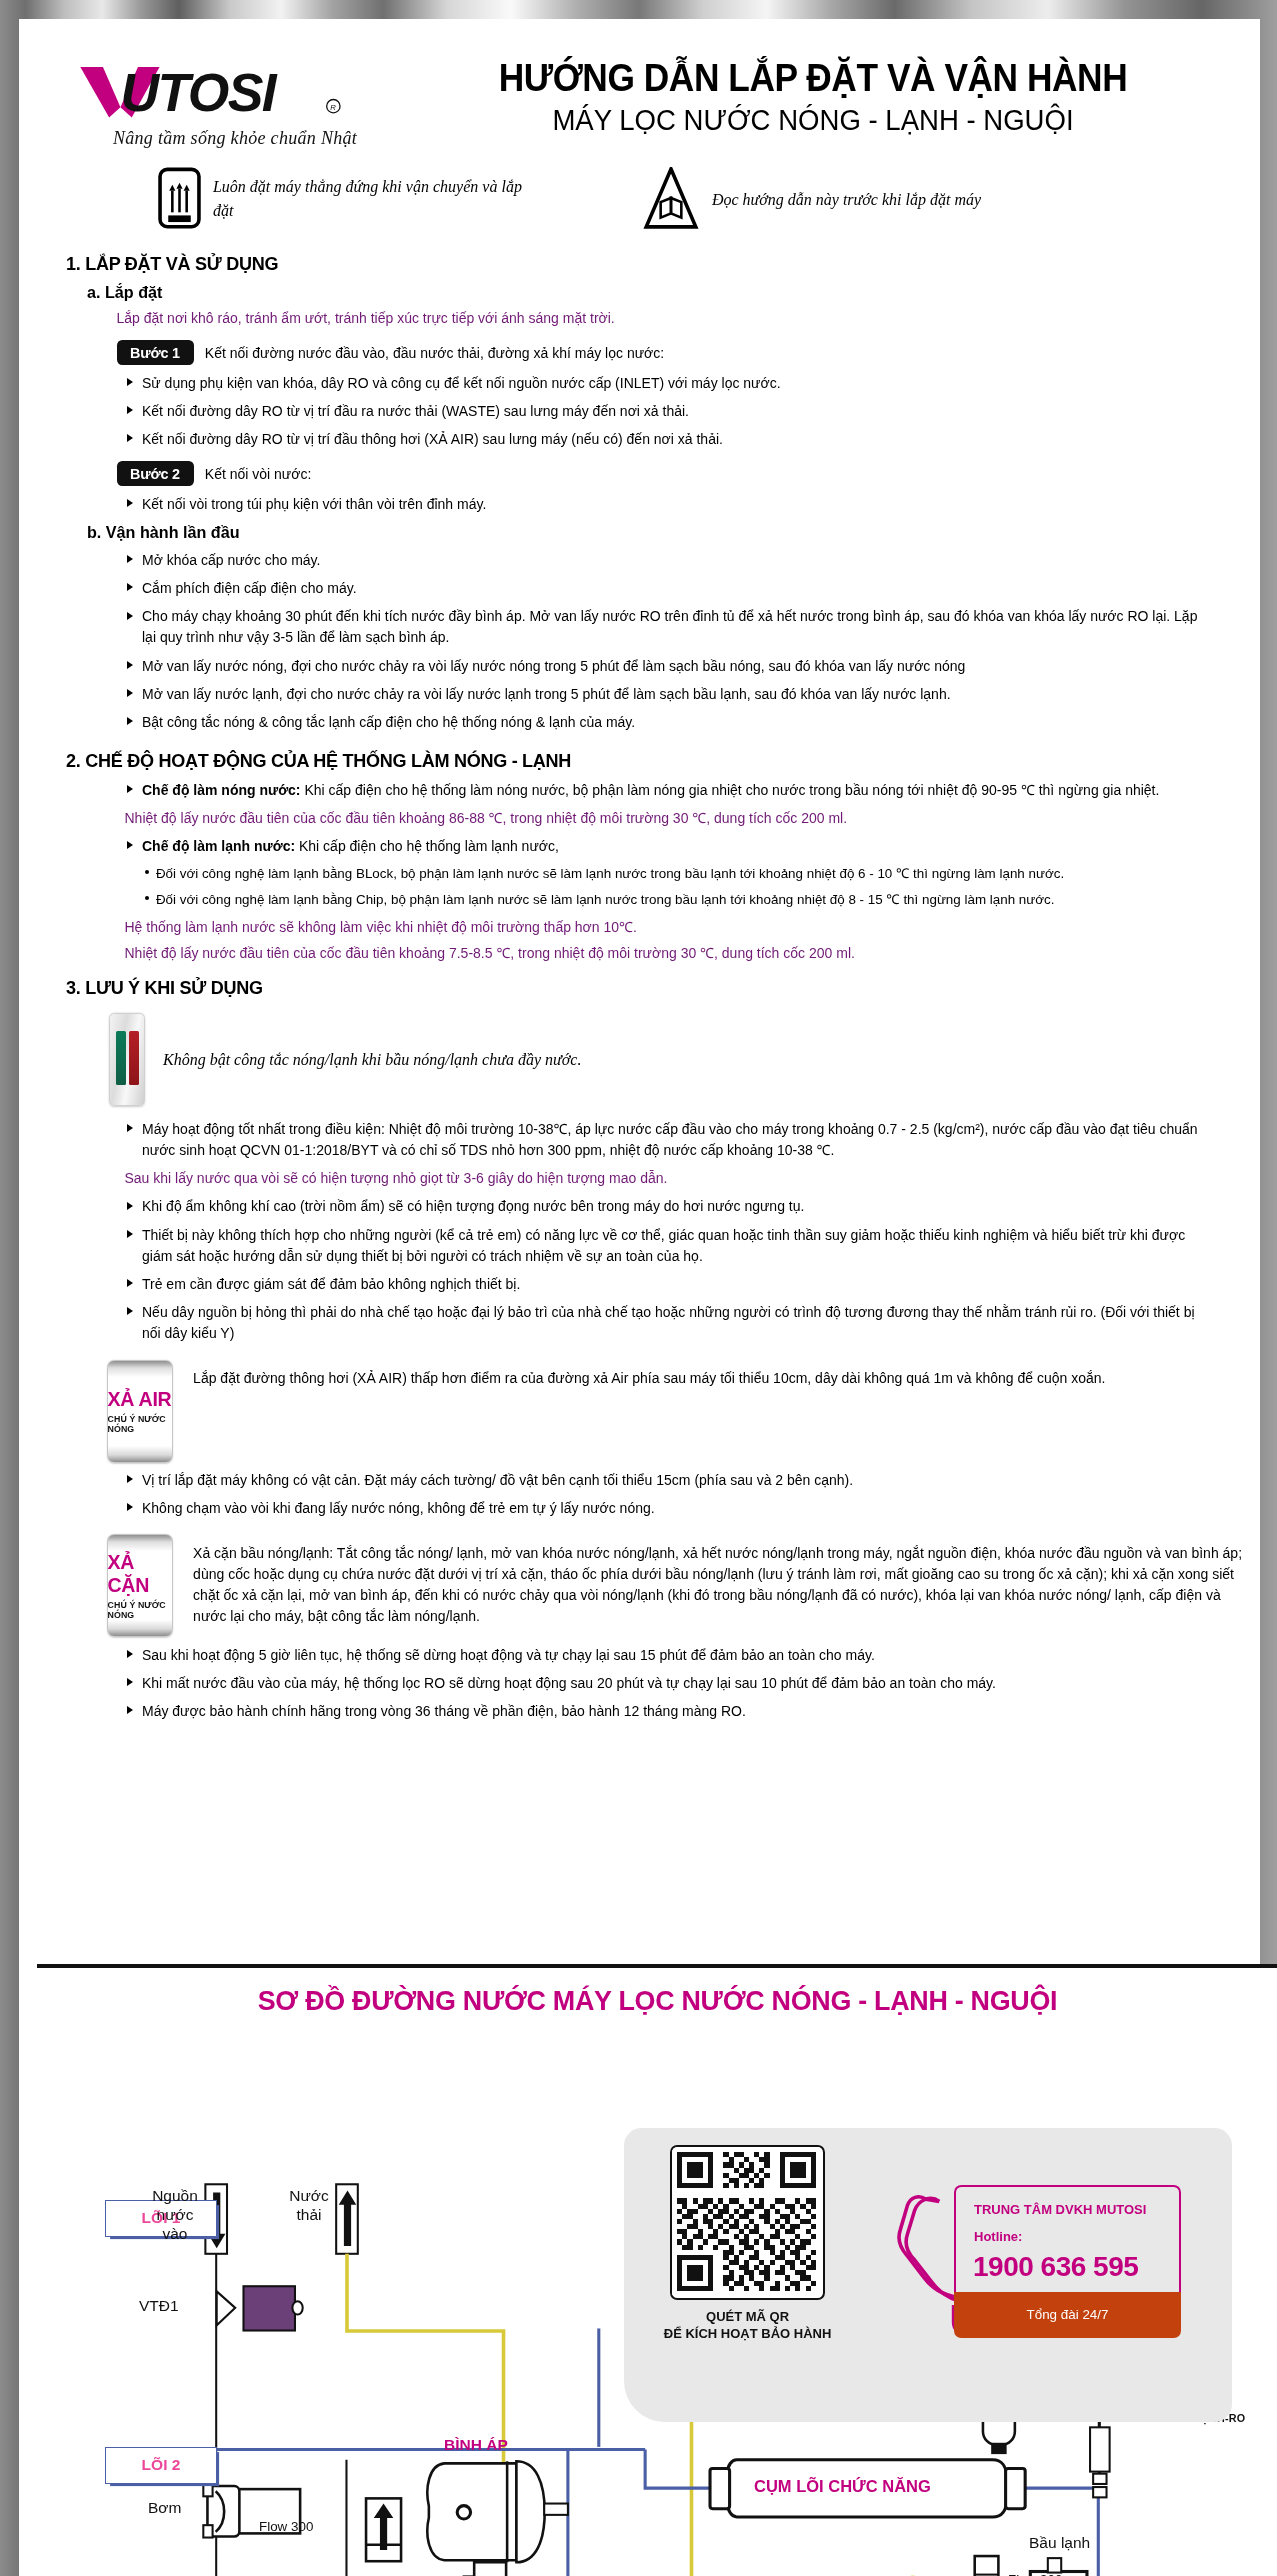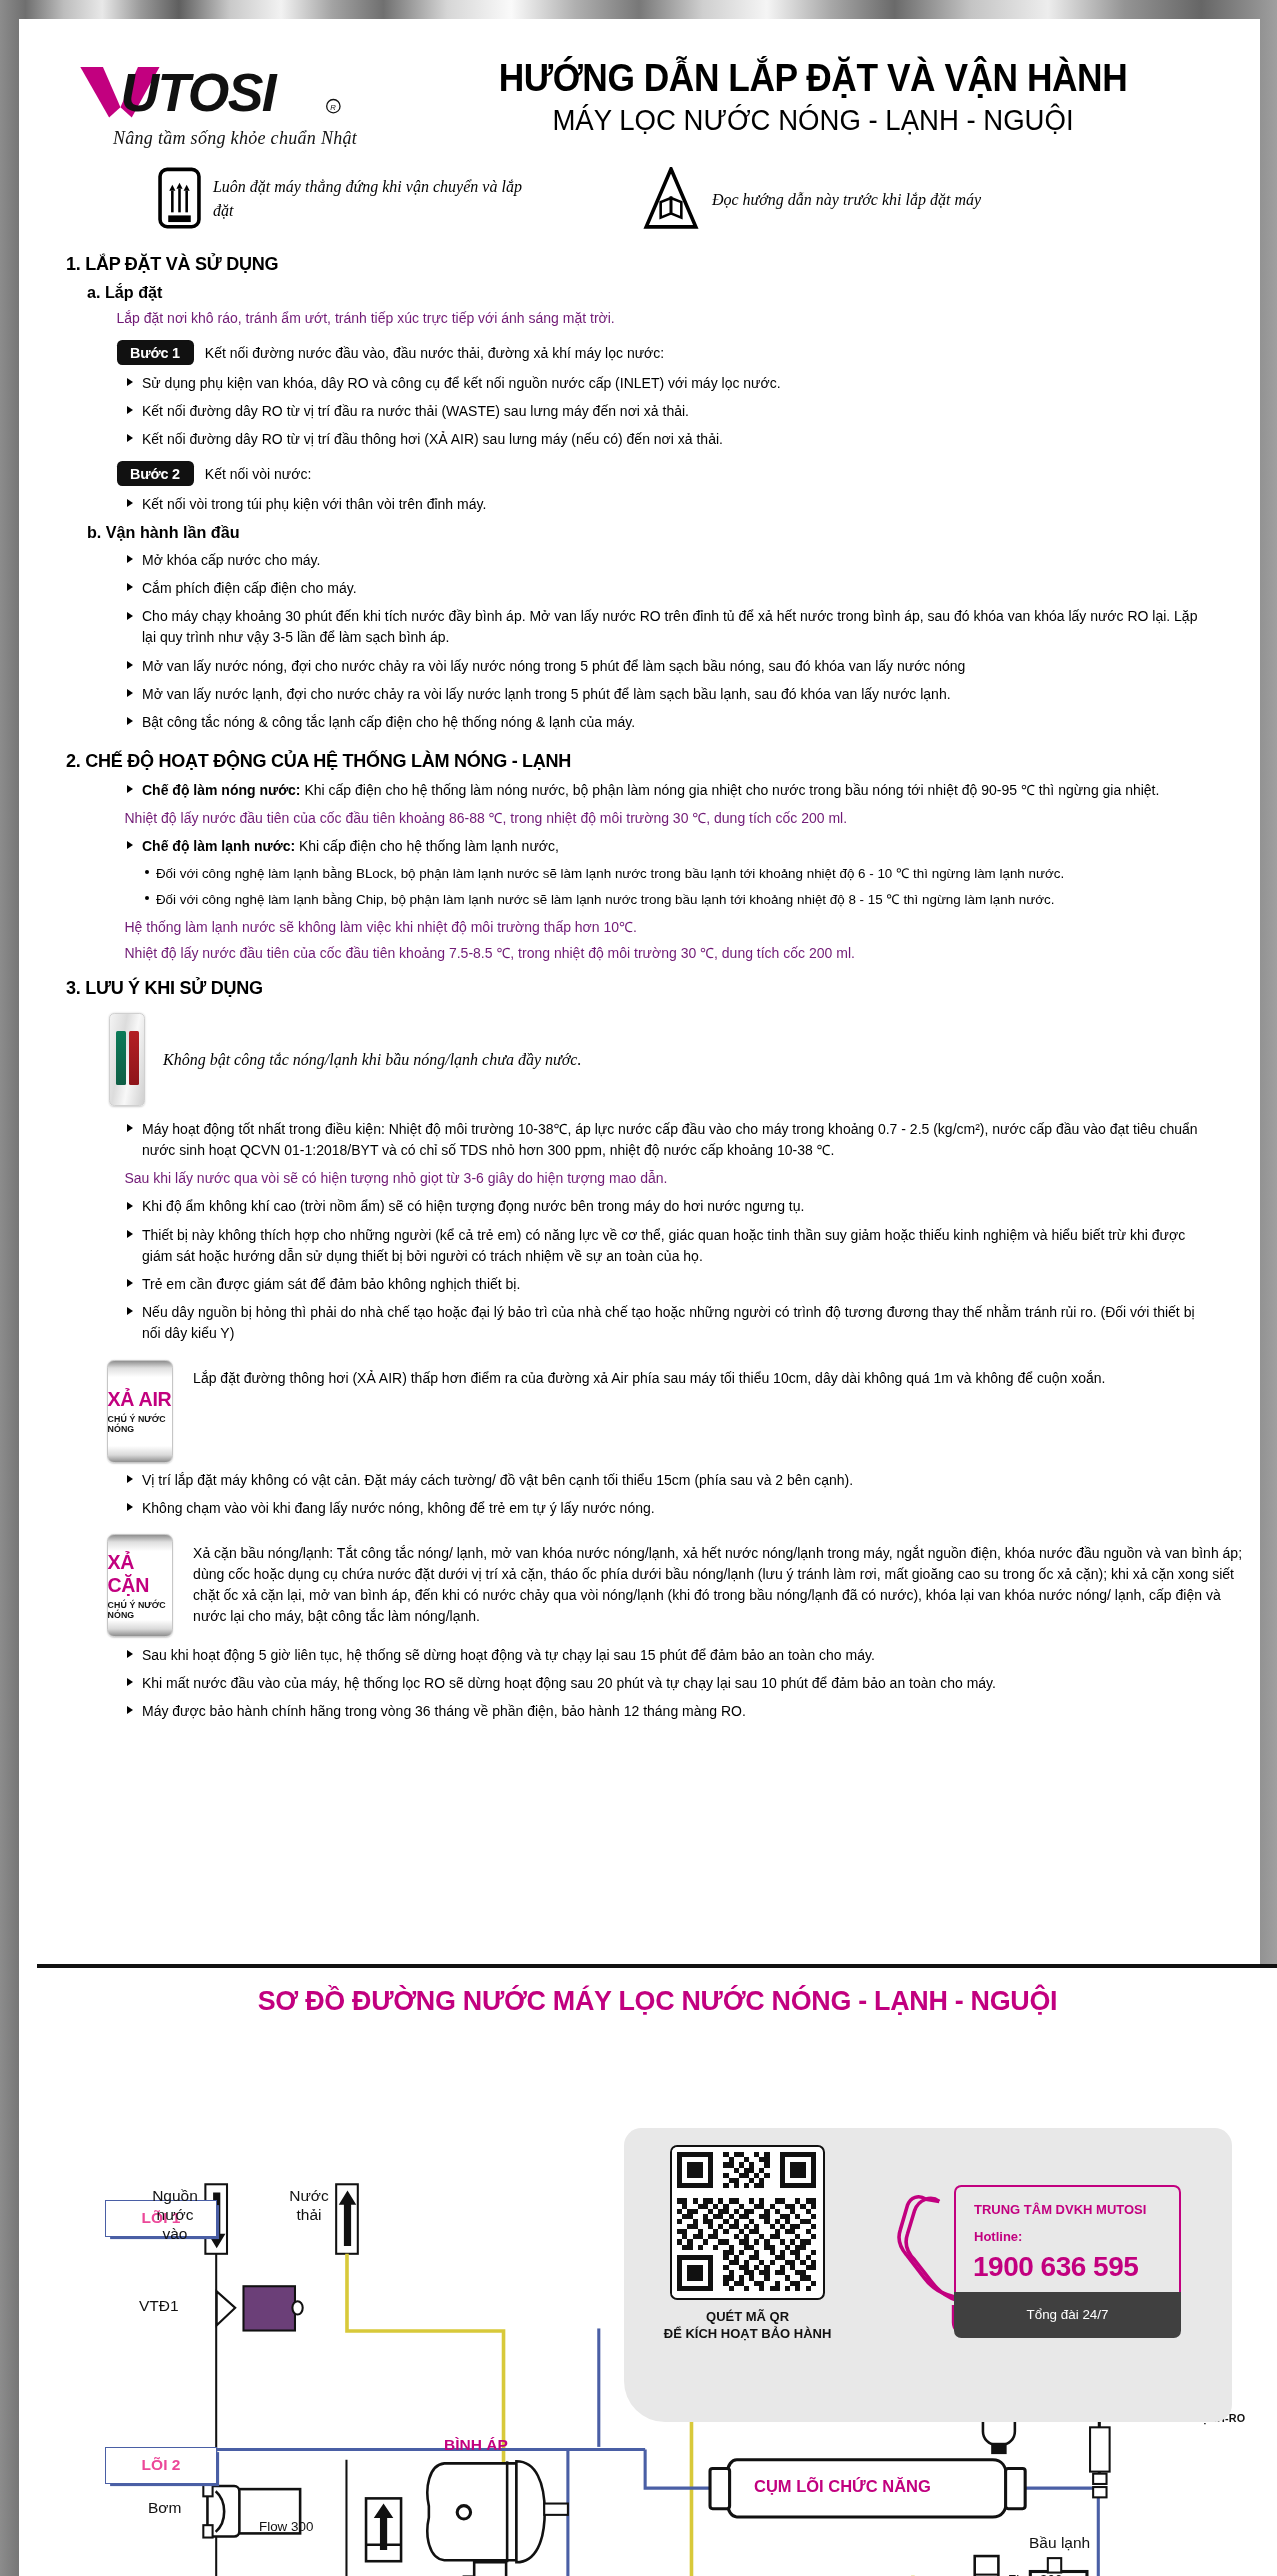--- a/index.html
+++ b/index.html
@@ -170,21 +170,21 @@
   .hotline { position:absolute; left: 268px; top: 57px; width: 309px; }
   .hot-frame {
     position:absolute; left: 62px; top: 0; width: 227px; height: 108px;
     border: 2.6px solid #c2007f; border-radius: 7.2px 7.2px 0 0; border-bottom:none;
   }
   .hot-l1 { position:absolute; left: 82px; top: 17.5px; font-size: 13px; color:#c2007f; font-weight:600; }
   .hot-l2 { position:absolute; left: 82px; top: 44px; font-size: 13px; color:#c2007f; font-weight:600; }
   .hot-num { position:absolute; left: 81px; top: 66px; font-size: 28px; font-weight:800; color:#c2007f; letter-spacing:-0.5px; }
   .hot-btn {
     position:absolute; left: 62px; top: 107px; width: 227px; height: 46px;
-    background:#404040; border-radius: 0 0 7.2px 7.2px; color:#fff;
+    background:#c2410c; border-radius: 0 0 7.2px 7.2px; color:#fff;
     display:flex; align-items:center; justify-content:center; font-size: 13.4px;
   }
   .phone-ic { position:absolute; left: 0px; top: 5.2px; }
 
   
   .lbl { position:absolute; font-size: 15.5px; color:#111; white-space:nowrap; }
   .lbl.sm { font-size: 13.4px; }
   .lbl.xs { font-size: 10.8px; font-weight:700; letter-spacing:0.2px; }
   .lbl.pink { color:#c2007f; font-weight: 700; }
 

